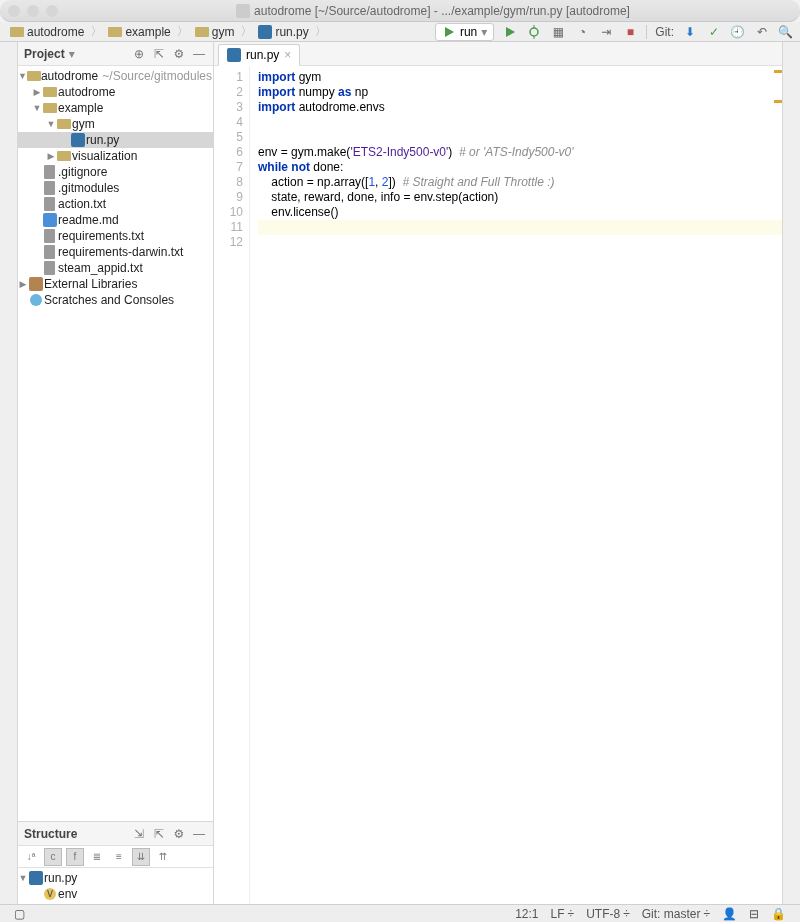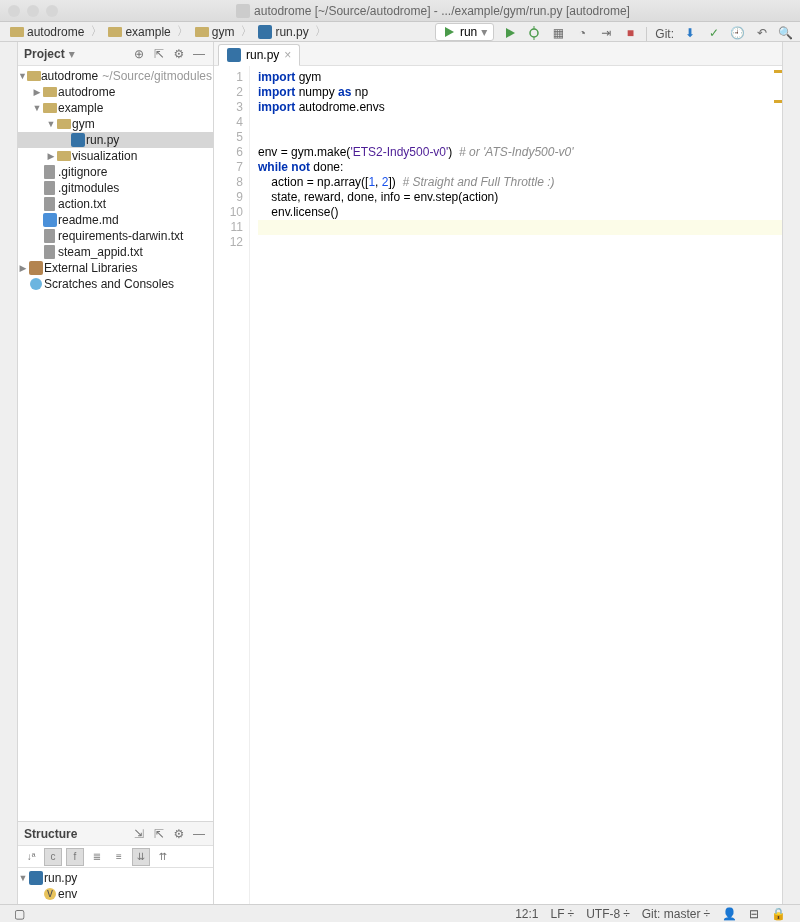--- a/index.html
+++ b/index.html
@@ -1,27 +1,27 @@
 <!DOCTYPE html>
 <html><head>
 <meta charset="utf-8">
 <style>
 * { margin: 0; padding: 0; box-sizing: border-box; font-family: -apple-system, "Helvetica Neue", Arial, sans-serif; font-size: 12px; }
 html, body { width: 800px; height: 922px; overflow: hidden; background: #f2f2f2; }
 
-.titlebar { height: 22px; background: linear-gradient(#e8e8e8,#dcdcdc); display: flex; align-items: center; border-bottom: 1px solid #c8c8c8; }
+.titlebar { height: 22px; background: linear-gradient(#e8e8e8,#dcdcdc); display: flex; align-items: center; border-bottom: 1px solid #c8c8c8; border-radius: 11px; }
 .traffic { display: flex; gap: 7px; padding: 0 8px; }
 .traffic span { width: 12px; height: 12px; border-radius: 50%; background: #d6d6d6; }
 .title { flex: 1; text-align: center; color: #666; font-size: 12px; display: flex; justify-content: center; align-items: center; gap: 4px; }
 
 .toolbar { height: 20px; background: #eeeeee; border-bottom: 1px solid #d0d0d0; display: flex; align-items: center; padding: 0 6px; }
 .crumbs { display: flex; align-items: center; flex: 1; color: #333; }
 .crumb { display: flex; align-items: center; gap: 3px; padding: 0 4px; }
 .crumb-sep { color: #aaa; padding: 0 2px; }
-.tbar-right { display: flex; align-items: flex-end; gap: 8px; }
+.tbar-right { display: flex; align-items: center; gap: 8px; }
 .run-config { border: 1px solid #ccc; border-radius: 3px; padding: 1px 6px; display: flex; align-items: center; gap: 4px; background: #fff; }
 .tbar-icon { width: 16px; height: 16px; display: inline-flex; align-items: center; justify-content: center; color: #6a6a6a; }
 .tbar-icon.green { color: #4b9b4b; }
 .tbar-icon.red { color: #c34d4d; }
 
 .body-row { display: flex; height: 862px; }
 .gutter-left { width: 18px; background: #efefef; border-right: 1px solid #d7d7d7; }
 .gutter-right { width: 18px; background: #efefef; border-left: 1px solid #d7d7d7; }
 .left-pane { width: 196px; background: #fff; border-right: 1px solid #d7d7d7; display: flex; flex-direction: column; }
 .main-pane { flex: 1; background: #fff; display: flex; flex-direction: column; }
@@ -253,20 +253,29 @@
           <span class="label">action.txt</span>
         </div>
         <div class="tree-row ind1">
           <span class="arrow"></span>
           <span class="icon">
             <svg class="i">
               <rect width="14" height="14" rx="2" fill="#4a90d9"></rect>
             </svg>
           </span>
           <span class="label">readme.md</span>
+        </div>
+        <div class="tree-row ind1">
+          <span class="arrow"></span>
+          <span class="icon">
+            <svg class="i">
+              <rect width="11" height="14" x="1" rx="1" class="file-ic"></rect>
+            </svg>
+          </span>
+          <span class="label">requirements.txt</span>
         </div>
         <div class="tree-row ind1">
           <span class="arrow"></span>
           <span class="icon">
             <svg class="i">
               <rect width="11" height="14" x="1" rx="1" class="file-ic"></rect>
             </svg>
           </span>
           <span class="label">requirements-darwin.txt</span>
         </div>

